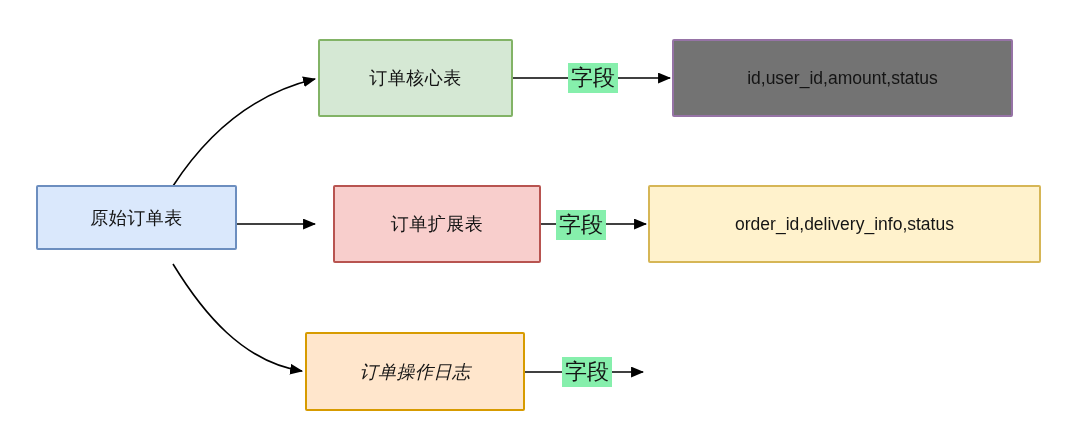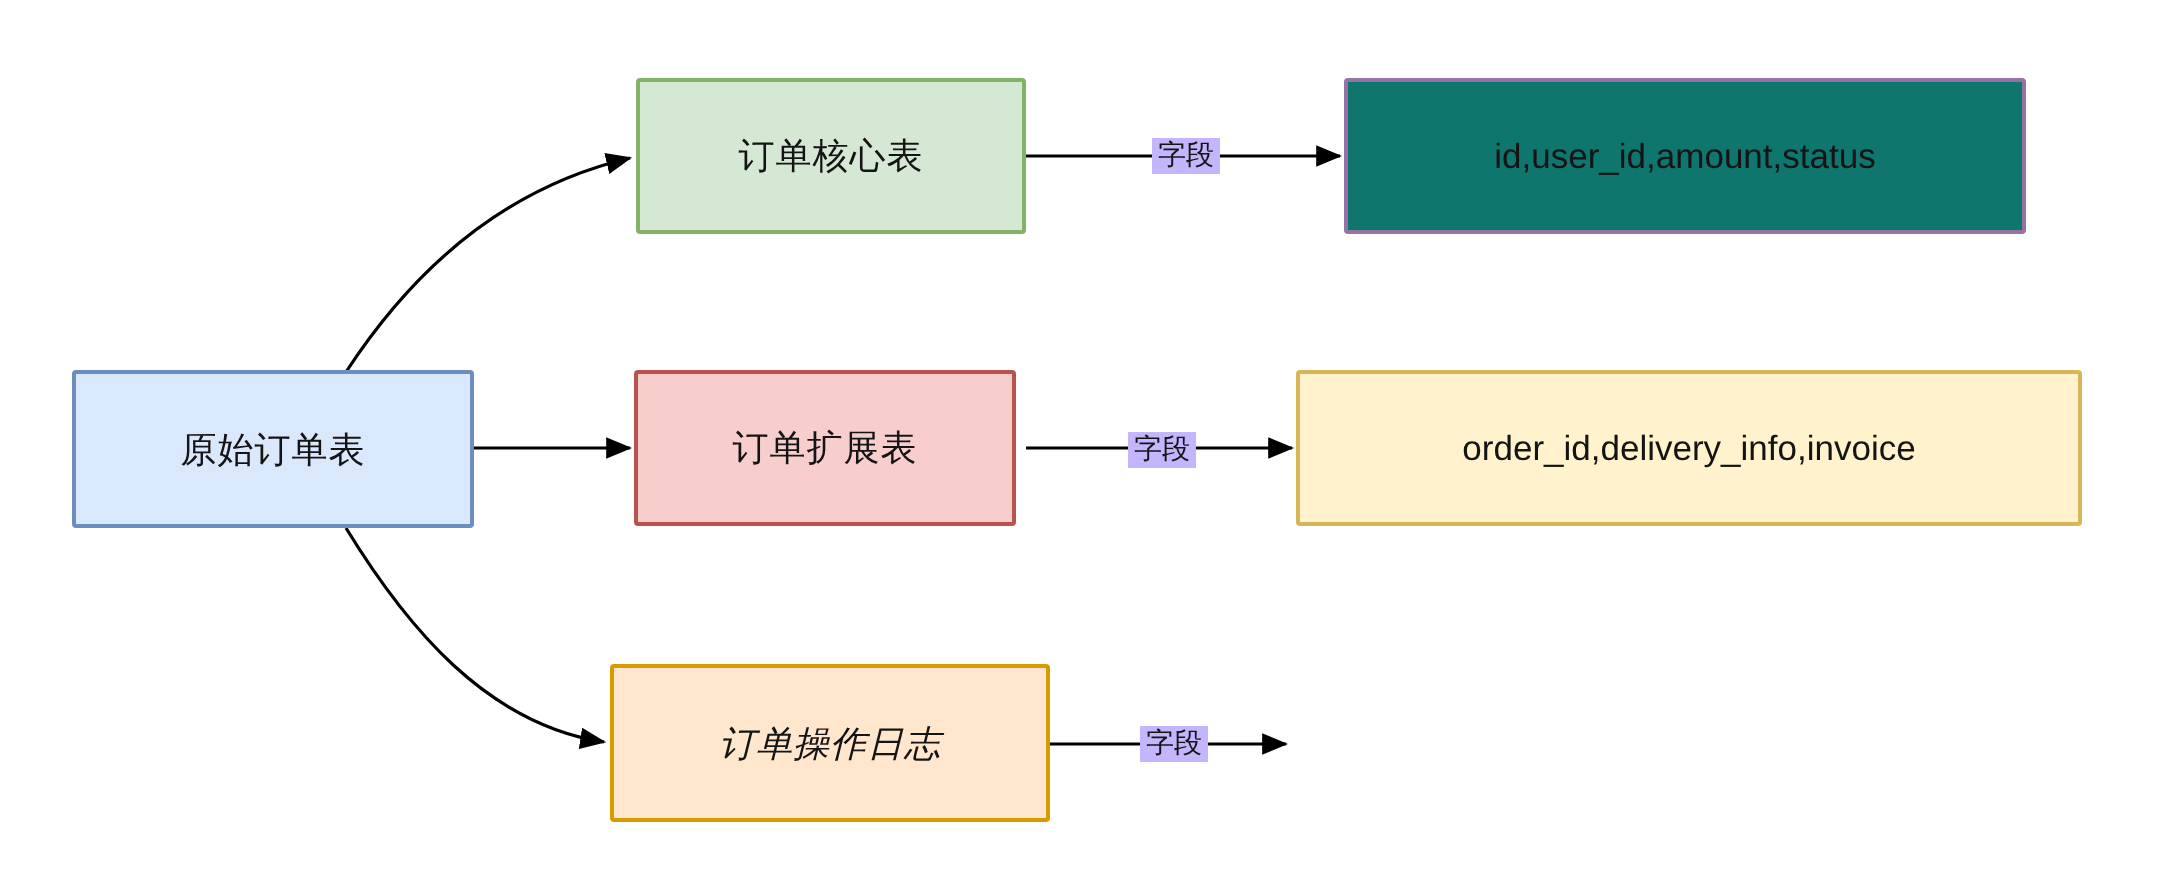--- a/index.html
+++ b/index.html
@@ -27,45 +27,45 @@
     justify-content: center;
     text-align: center;
     color: #141414;
     background: #fff;
   }
   .node.table-name { font-size: 18px; letter-spacing: 0.5px; }
   .node.fields { font-size: 17.5px; }
   .edge-label {
     position: absolute;
     transform: translate(-50%, -50%);
-    background: #c4b5fd;
+    background: #86efac;
     padding: 0 3px;
-    font-size: 14px;
+    font-size: 22px;
     color: #141414;
     white-space: nowrap;
   }
   .watermark {
     position: absolute;
     top: 401px;
     right: 2px;
     font-size: 25px;
     font-weight: bold;
     letter-spacing: 1px;
     white-space: nowrap;
     color: rgba(252, 252, 252, 0.88);
     text-shadow:
       1px 1px 1px rgba(70, 70, 70, 0.85),
       -1px -1px 1px rgba(130, 130, 130, 0.55),
       0 0 2px rgba(90, 90, 90, 0.65);
   }
   
-  #n-source      { left: 36px;  top: 185px; width: 201px; height: 79px; }
+  #n-source      { left: 36px;  top: 185px; width: 201px; height: 65px; }
   
   #n-core        { left: 318px; top: 39px;  width: 195px; height: 78px; }
-  #n-ext         { left: 317px; top: 185px; width: 191px; height: 78px; }
+  #n-ext         { left: 333px; top: 185px; width: 208px; height: 78px; }
   #n-log         { left: 305px; top: 332px; width: 220px; height: 79px; font-style: italic; }
   
   #n-core-fields { left: 672px; top: 39px;  width: 341px; height: 78px; }
   #n-ext-fields  { left: 648px; top: 185px; width: 393px; height: 78px; }
   #n-log-fields  { left: 645px; top: 331px; width: 392px; height: 79px; }
   
   #el-0 { left: 593px; top: 78px; }
   #el-1 { left: 581px; top: 225px; }
   #el-2 { left: 587px; top: 372px; }
 </style>
@@ -88,29 +88,29 @@
     <path d="M525,372 L643,372" fill="none" stroke="#000" stroke-width="1.6" marker-end="url(#ah)"></path>
   </svg>
 
   <div id="n-source" class="node table-name" style="background-color: rgb(218, 232, 252); border-color: rgb(108, 142, 191);">
     <span>原始订单表</span>
   </div>
 
   <div id="n-core" class="node table-name" style="background-color: rgb(213, 232, 212); border-color: rgb(130, 179, 102); font-family: Liberation Mono, monospace;">
     <span>订单核心表</span>
   </div>
-  <div id="n-core-fields" class="node fields" style="background-color: #0f766e; border-color: rgb(150, 115, 166);">
+  <div id="n-core-fields" class="node fields" style="background-color: #737373; border-color: rgb(150, 115, 166);">
     <span>id,user_id,amount,status</span>
   </div>
 
   <div id="n-ext" class="node table-name" style="background-color: rgb(248, 206, 204); border-color: rgb(184, 84, 80);">
     <span>订单扩展表</span>
   </div>
   <div id="n-ext-fields" class="node fields" style="background-color: rgb(255, 242, 204); border-color: rgb(214, 182, 86);">
-    <span>order_id,delivery_info,invoice</span>
+    <span>order_id,delivery_info,status</span>
   </div>
 
   <div id="n-log" class="node table-name" style="background-color: rgb(255, 230, 204); border-color: rgb(215, 155, 0);">
     <span>订单操作日志</span>
   </div>
 
   <span id="el-0" class="edge-label">字段</span>
   <span id="el-1" class="edge-label">字段</span>
   <span id="el-2" class="edge-label">字段</span>
 

